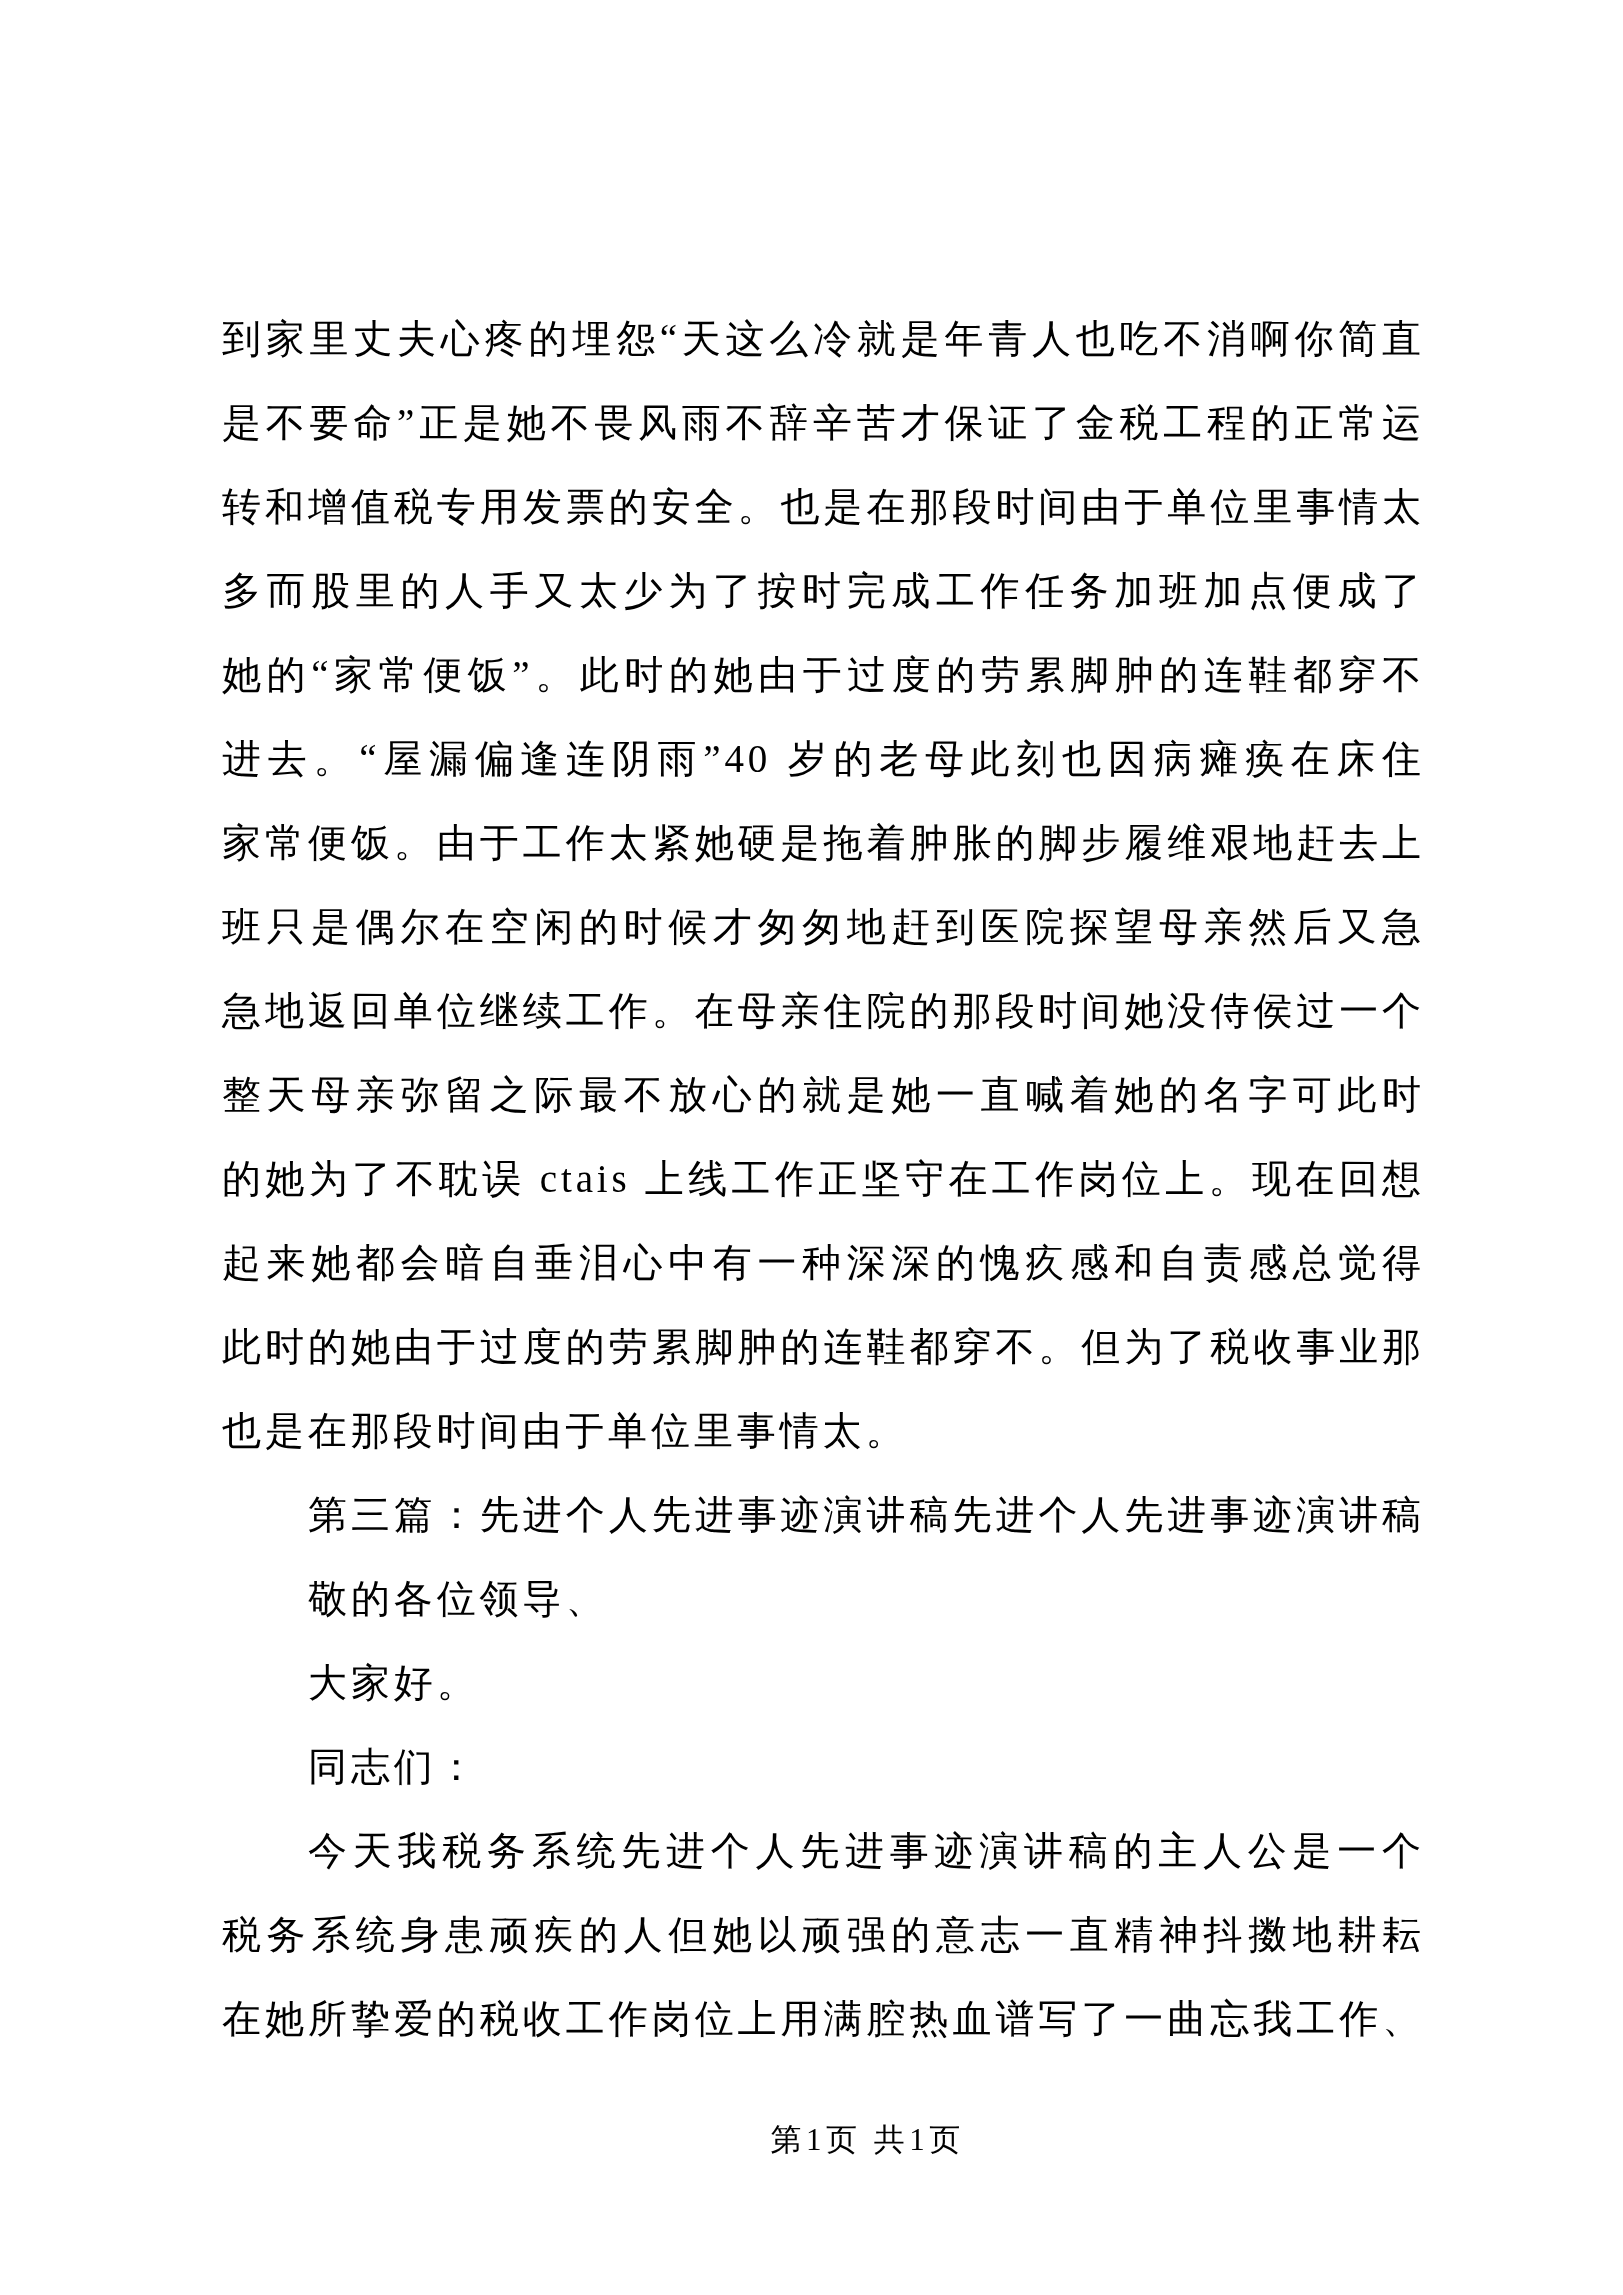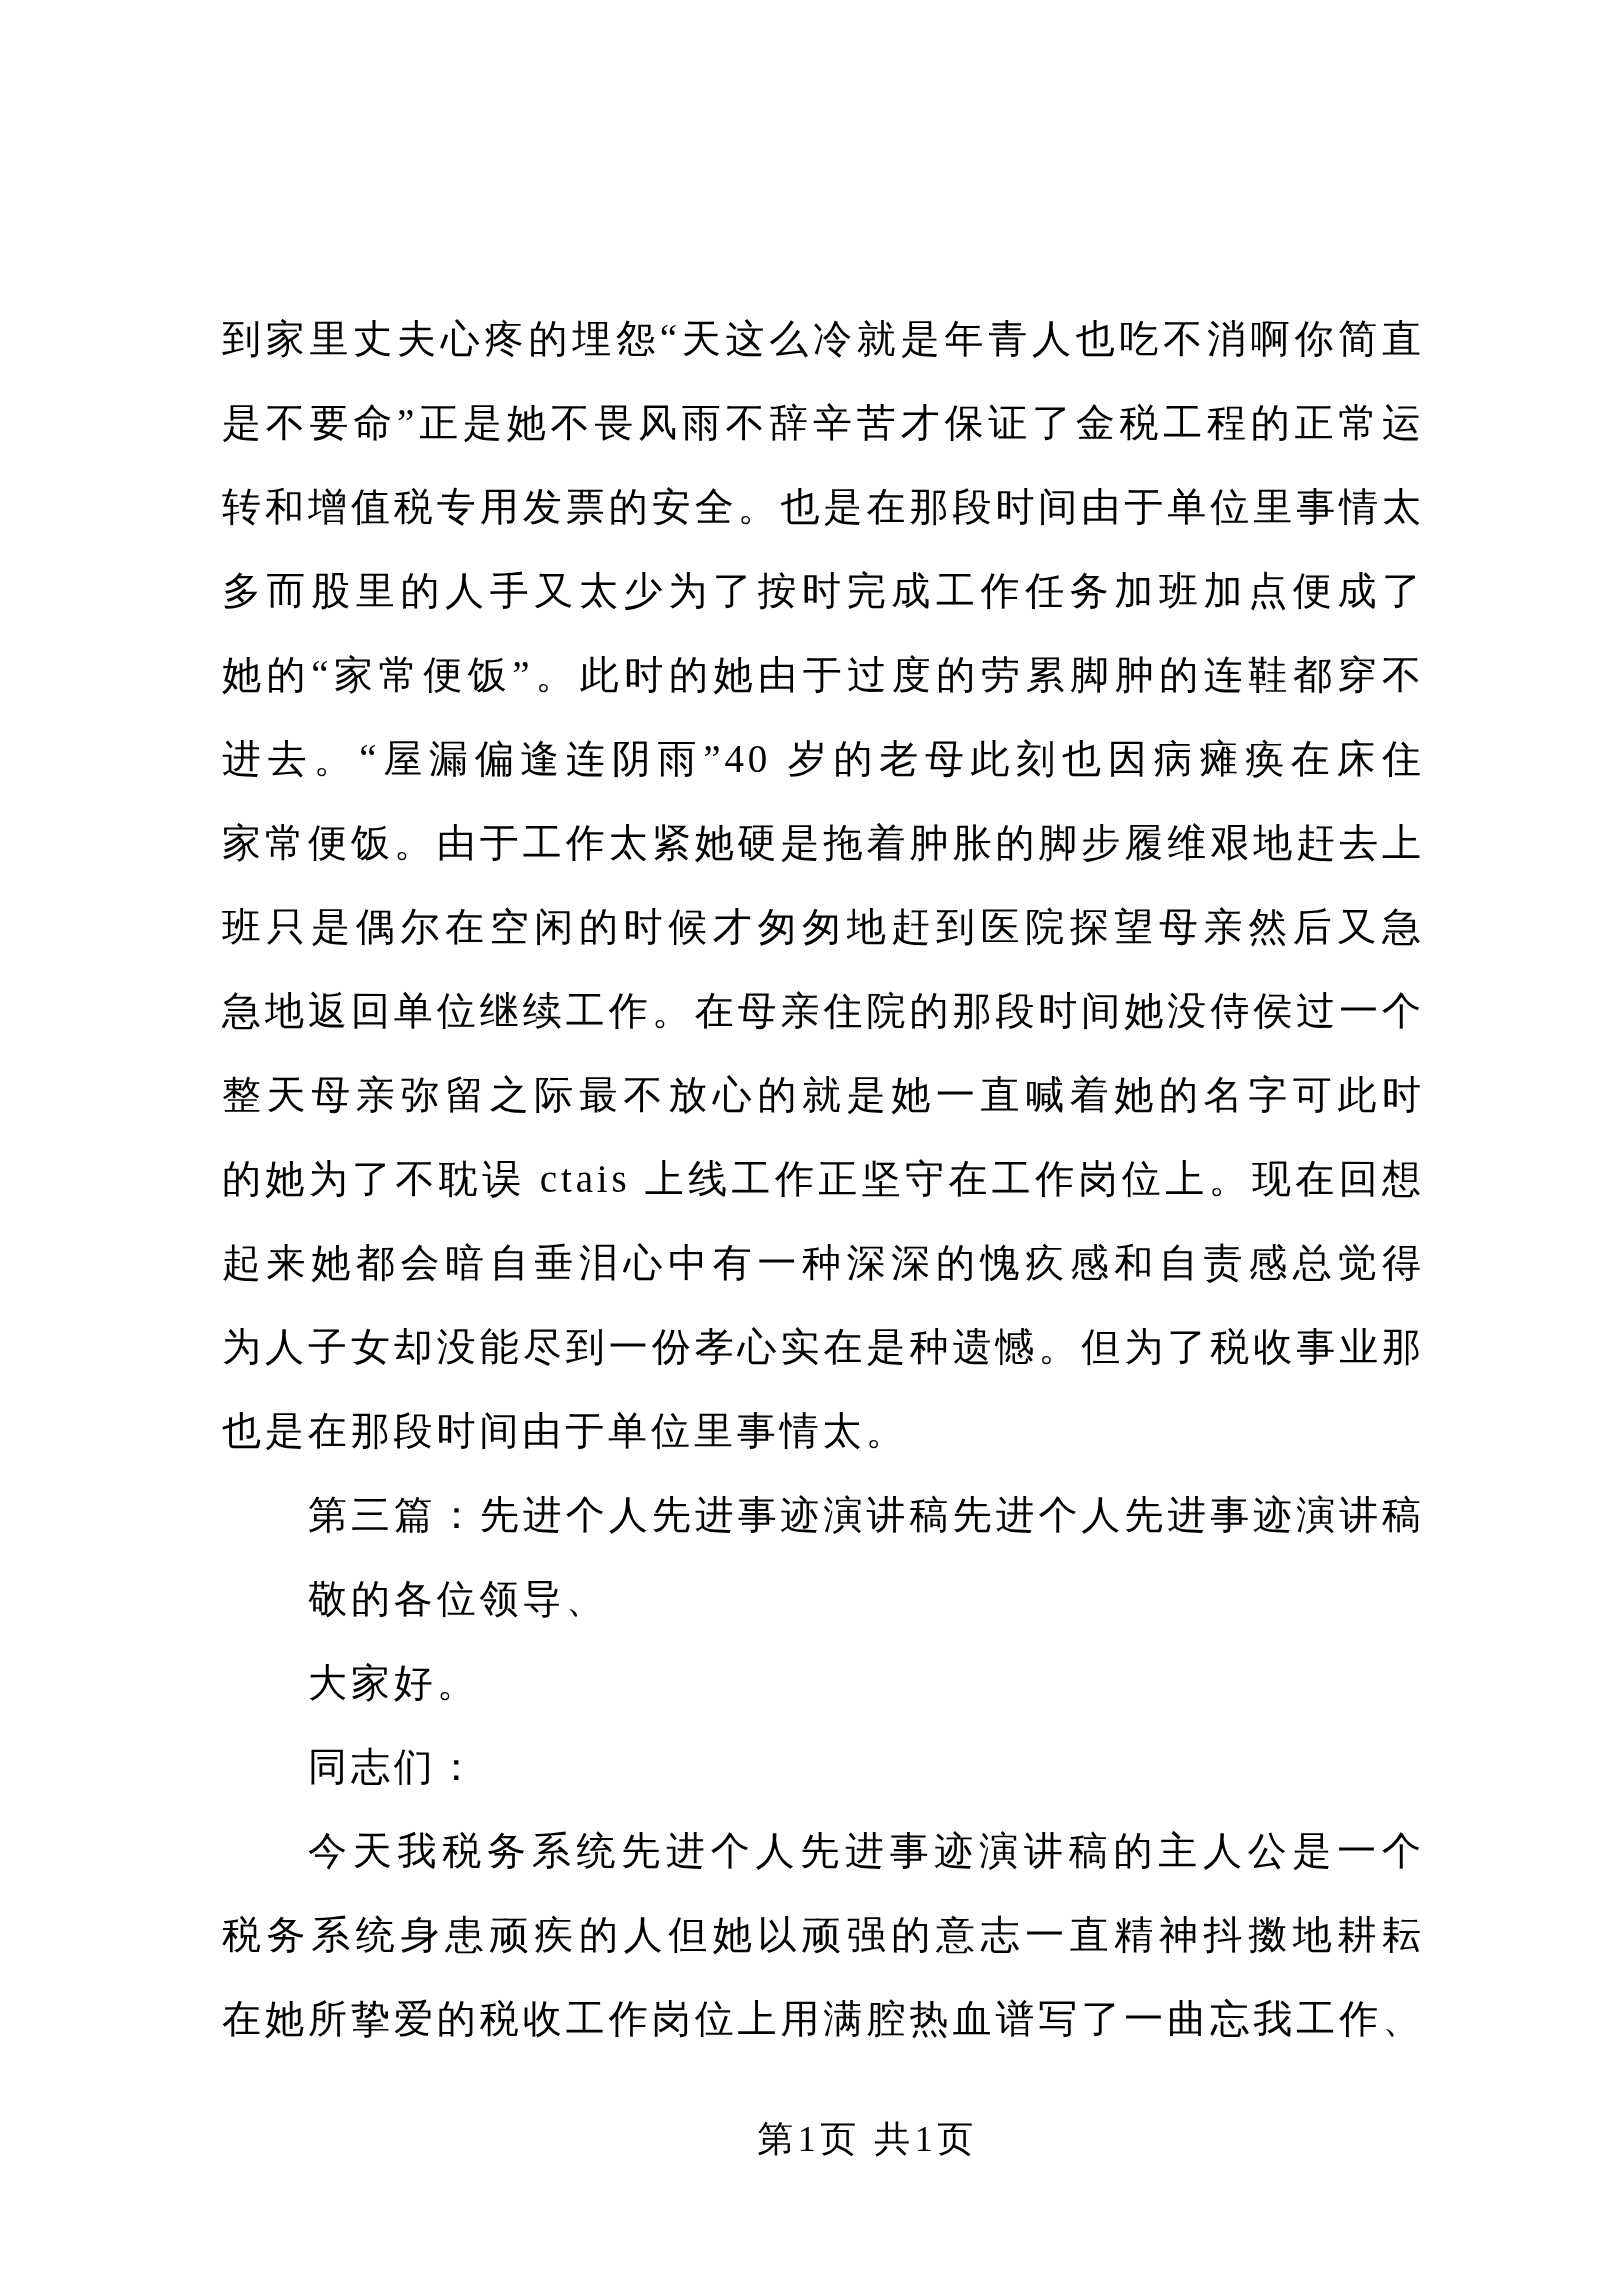--- a/index.html
+++ b/index.html
@@ -40,21 +40,21 @@
     padding-left: 86px;
   }
   .page-footer {
     position: absolute;
     top: 2123px;
     left: 0;
     width: 100%;
     box-sizing: border-box;
     padding-left: 112px;
     text-align: center;
-    font-size: 36px;
+    font-size: 31px;
     line-height: 33px;
     letter-spacing: 4.5px;
   }
 </style>
 </head>
 <body>
 
 <div class="page">
   <div class="text-body">
       <div class="line">到家里丈夫心疼的埋怨“天这么冷就是年青人也吃不消啊你简直</div>
@@ -62,21 +62,21 @@
       <div class="line">转和增值税专用发票的安全。也是在那段时间由于单位里事情太</div>
       <div class="line">多而股里的人手又太少为了按时完成工作任务加班加点便成了</div>
       <div class="line">她的“家常便饭”。此时的她由于过度的劳累脚肿的连鞋都穿不</div>
       <div class="line">进去。“屋漏偏逢连阴雨”40 岁的老母此刻也因病瘫痪在床住</div>
       <div class="line">家常便饭。由于工作太紧她硬是拖着肿胀的脚步履维艰地赶去上</div>
       <div class="line">班只是偶尔在空闲的时候才匆匆地赶到医院探望母亲然后又急</div>
       <div class="line">急地返回单位继续工作。在母亲住院的那段时间她没侍侯过一个</div>
       <div class="line">整天母亲弥留之际最不放心的就是她一直喊着她的名字可此时</div>
       <div class="line">的她为了不耽误 ctais 上线工作正坚守在工作岗位上。现在回想</div>
       <div class="line">起来她都会暗自垂泪心中有一种深深的愧疚感和自责感总觉得</div>
-      <div class="line">为人子女却没能尽到一份孝心实在是种遗憾。但为了税收事业那</div>
+      <div class="line">此时的她由于过度的劳累脚肿的连鞋都穿不。但为了税收事业那</div>
       <div class="line nofill">也是在那段时间由于单位里事情太。</div>
       <div class="line indent">第三篇：先进个人先进事迹演讲稿先进个人先进事迹演讲稿</div>
       <div class="line indent nofill">敬的各位领导、</div>
       <div class="line indent nofill">大家好。</div>
       <div class="line indent nofill">同志们：</div>
       <div class="line indent">今天我税务系统先进个人先进事迹演讲稿的主人公是一个</div>
       <div class="line">税务系统身患顽疾的人但她以顽强的意志一直精神抖擞地耕耘</div>
       <div class="line">在她所挚爱的税收工作岗位上用满腔热血谱写了一曲忘我工作、</div>
     </div>
   <div class="page-footer">第1页 共1页</div>

